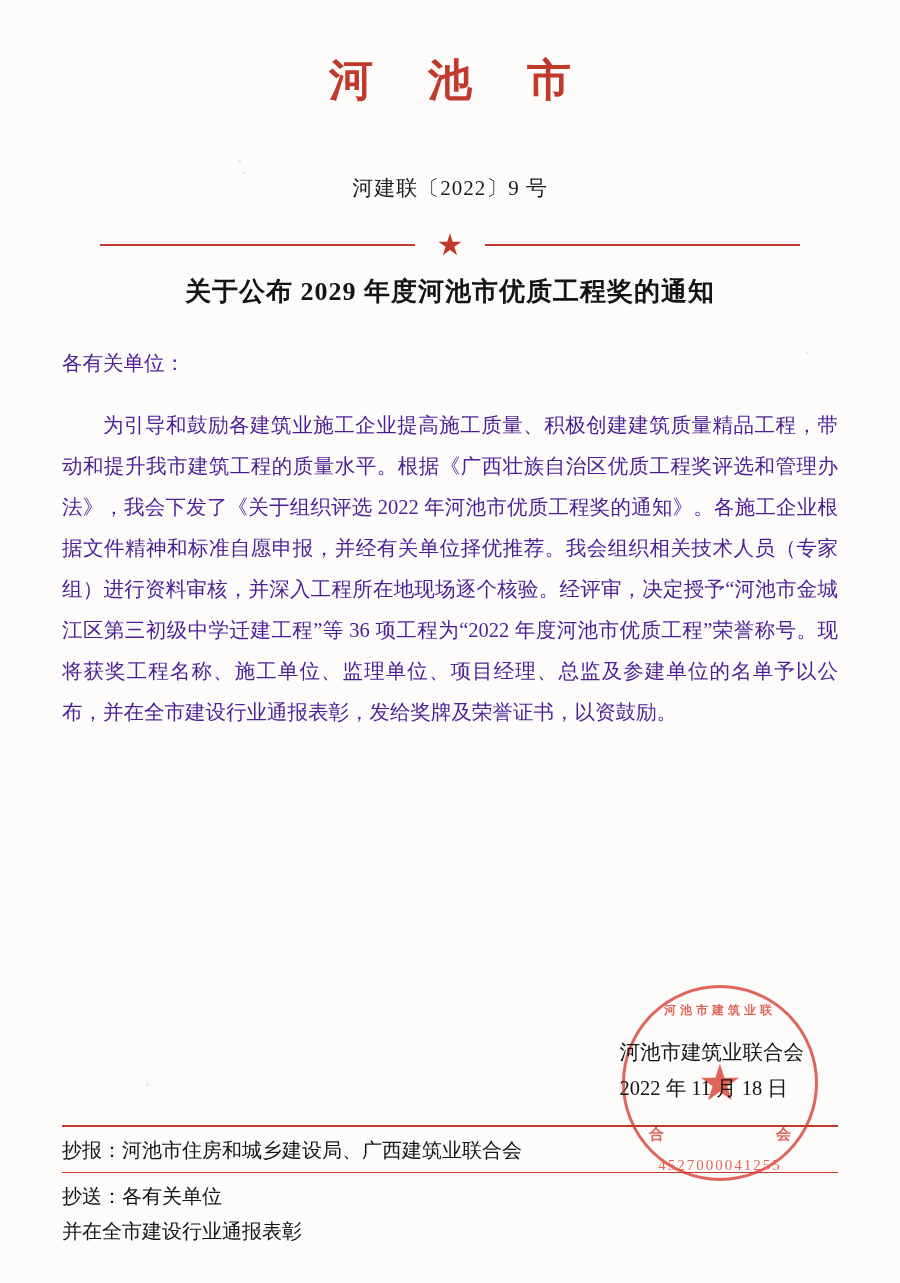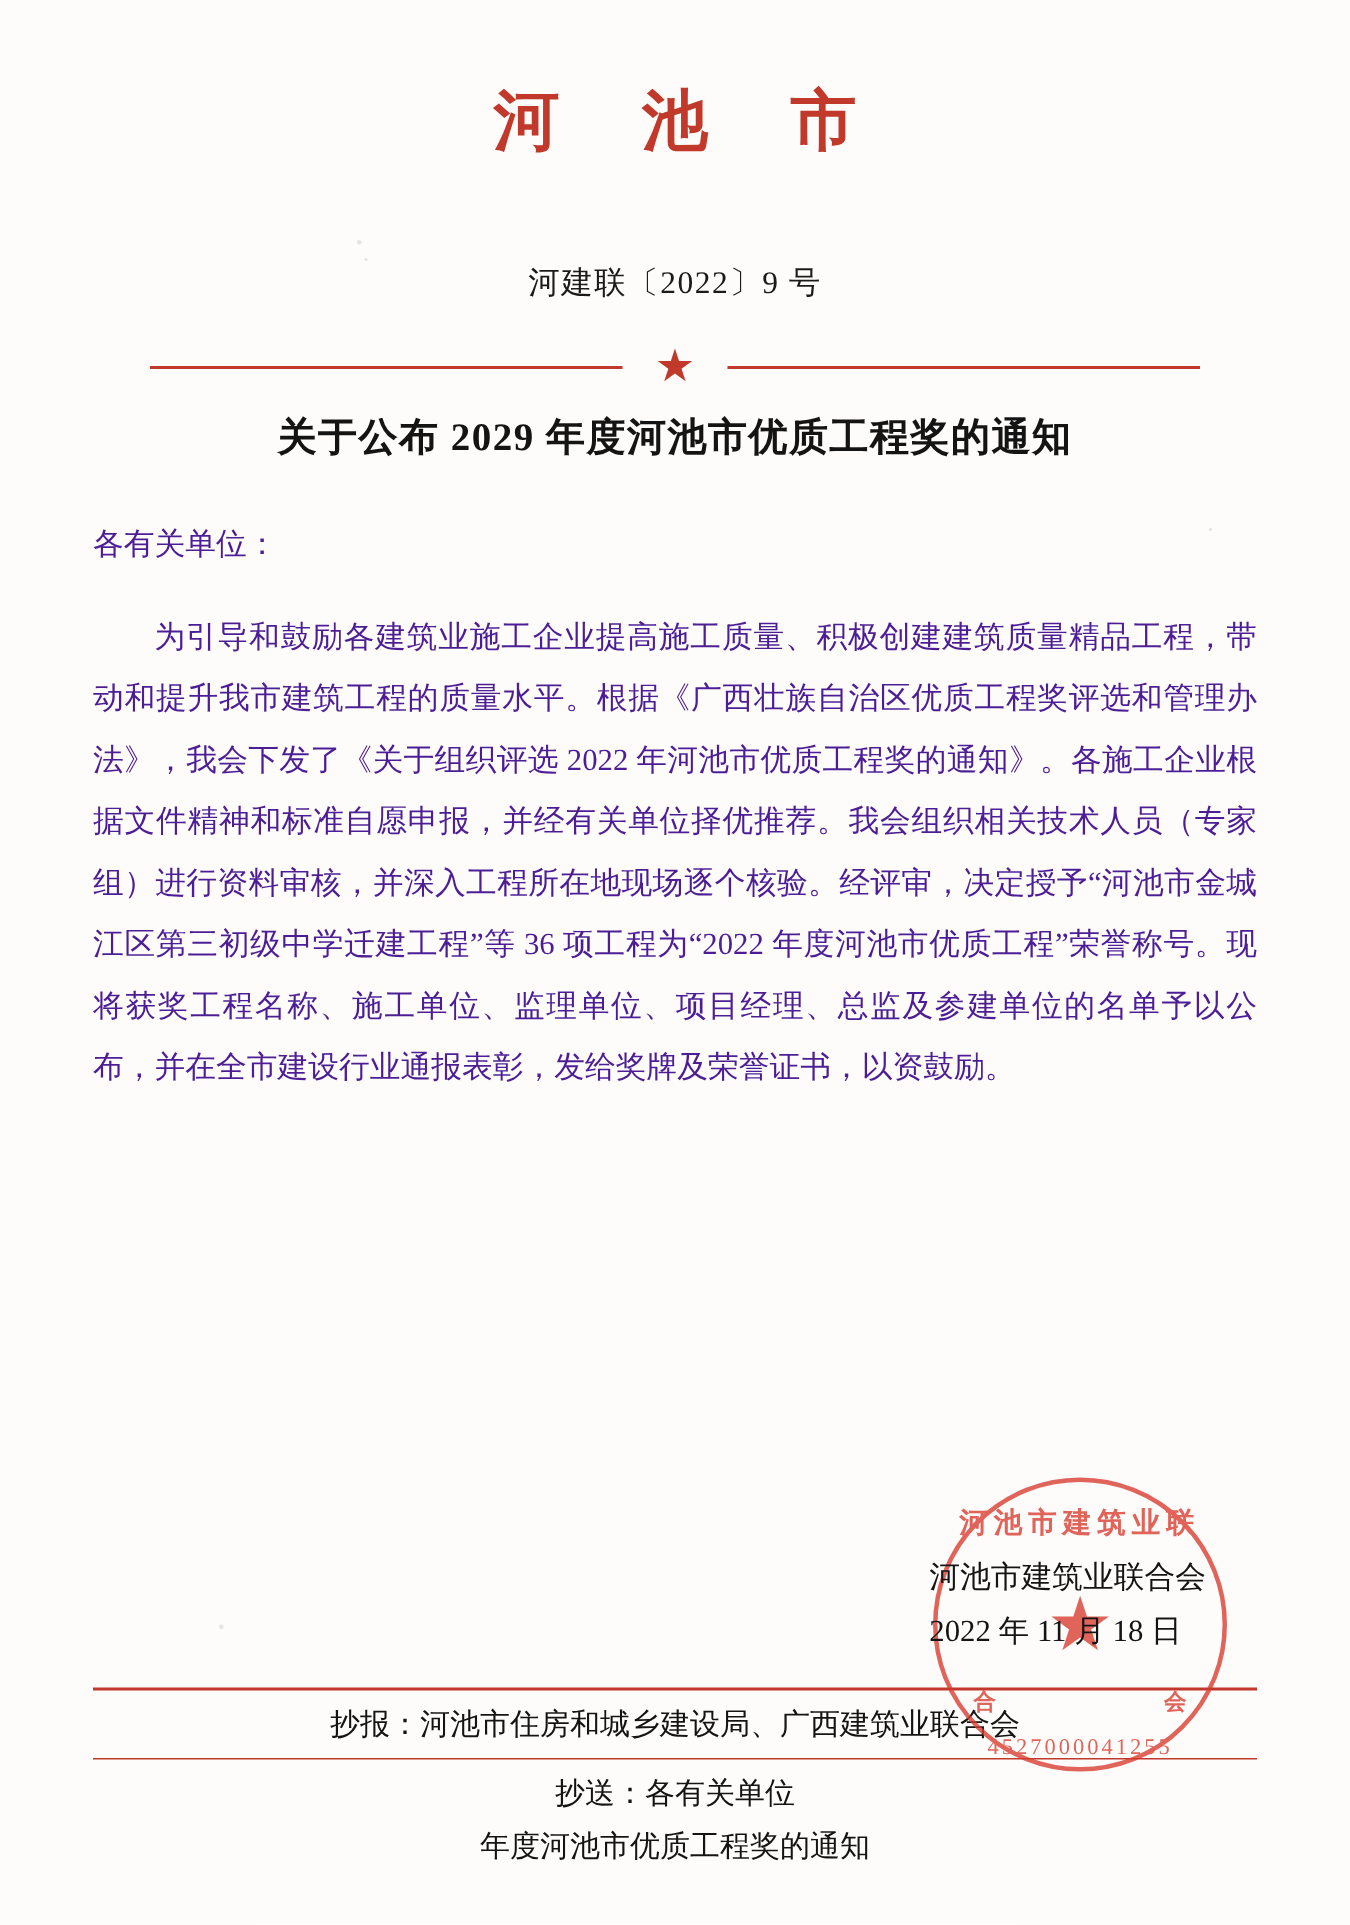--- a/index.html
+++ b/index.html
@@ -140,21 +140,21 @@
     font-size: 50px;
     line-height: 1;
     color: #d83a2e;
   }
   .seal .seal-top-text {
     position: absolute;
     left: 0;
     top: 14px;
     width: 100%;
     text-align: center;
-    font-size: 19px;
+    font-size: 12px;
     font-weight: bold;
     letter-spacing: 4px;
     white-space: nowrap;
     overflow: hidden;
   }
   .seal .seal-bottom-text {
     position: absolute;
     left: 0;
     bottom: 4px;
     width: 100%;
@@ -173,21 +173,20 @@
   }
   .seal .seal-left-text  { left: 24px; }
   .seal .seal-right-text { right: 24px; }
 
   
   .footer {
     position: absolute;
     left: 62px;
     right: 62px;
     bottom: 34px;
-    text-align: center;
   }
   .footer .rule {
     height: 2px;
     background: #c0392b;
     margin-bottom: 6px;
   }
   .footer .line {
     font-size: 20px;
     line-height: 1.75;
     color: #141414;
@@ -246,16 +245,16 @@
   <div class="signature">
     <div>河池市建筑业联合会</div>
     <div>2022 年 11 月 18 日</div>
   </div>
 
   <div class="footer">
     <div class="rule"></div>
     <div class="line">抄报：河池市住房和城乡建设局、广西建筑业联合会</div>
     <div class="rule-thin"></div>
     <div class="line">抄送：各有关单位</div>
-    <div class="line">年度河池市优质工程奖的通知</div>
+    <div class="line">并在全市建设行业通报表彰</div>
   </div>
 
 </div>
 
 </body></html>

